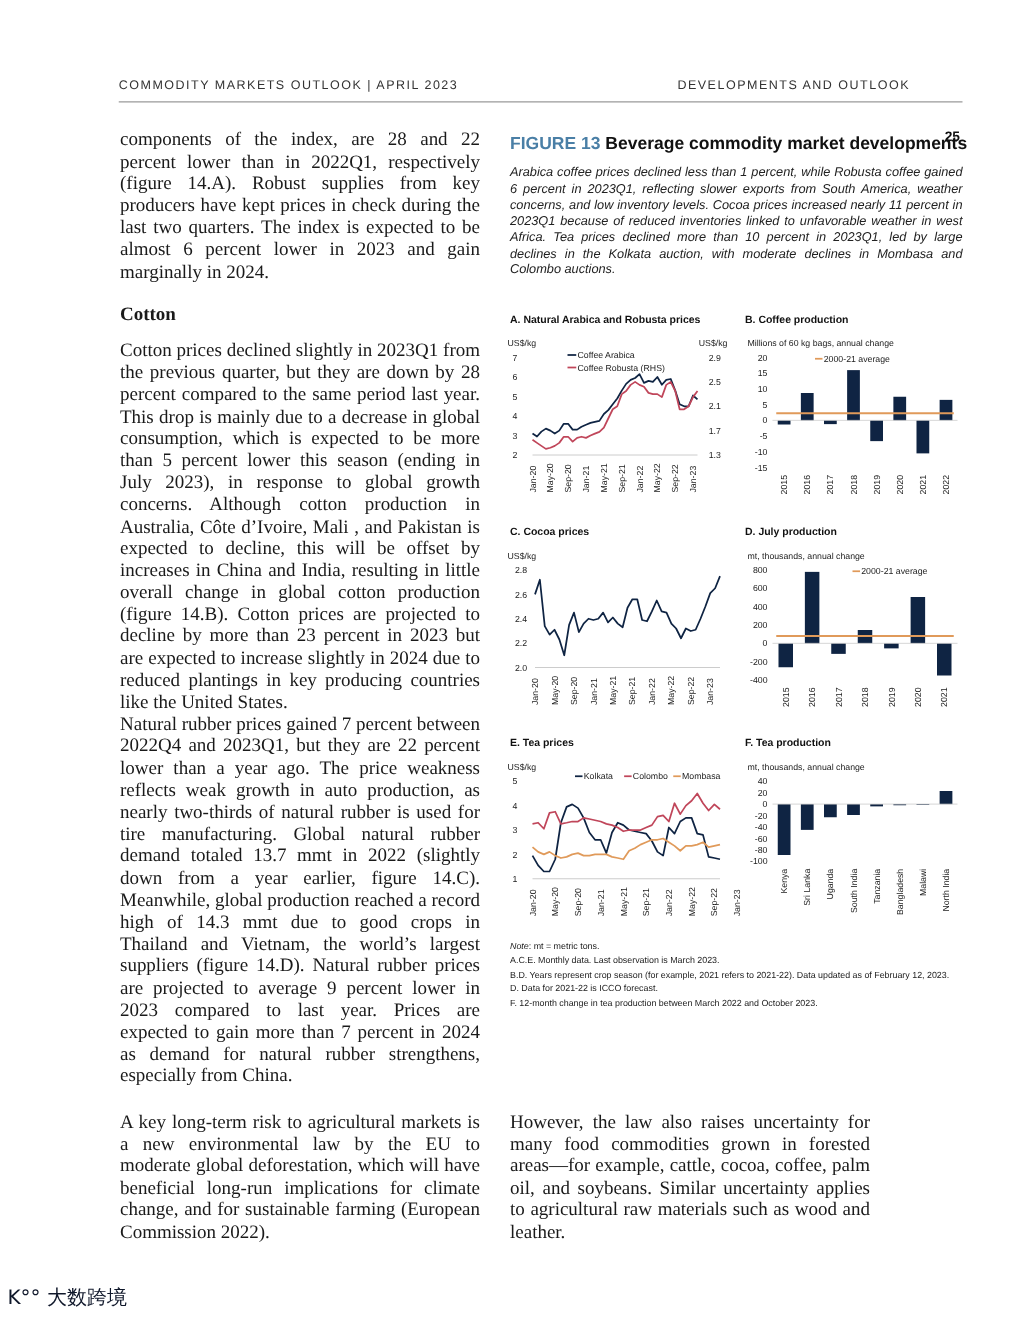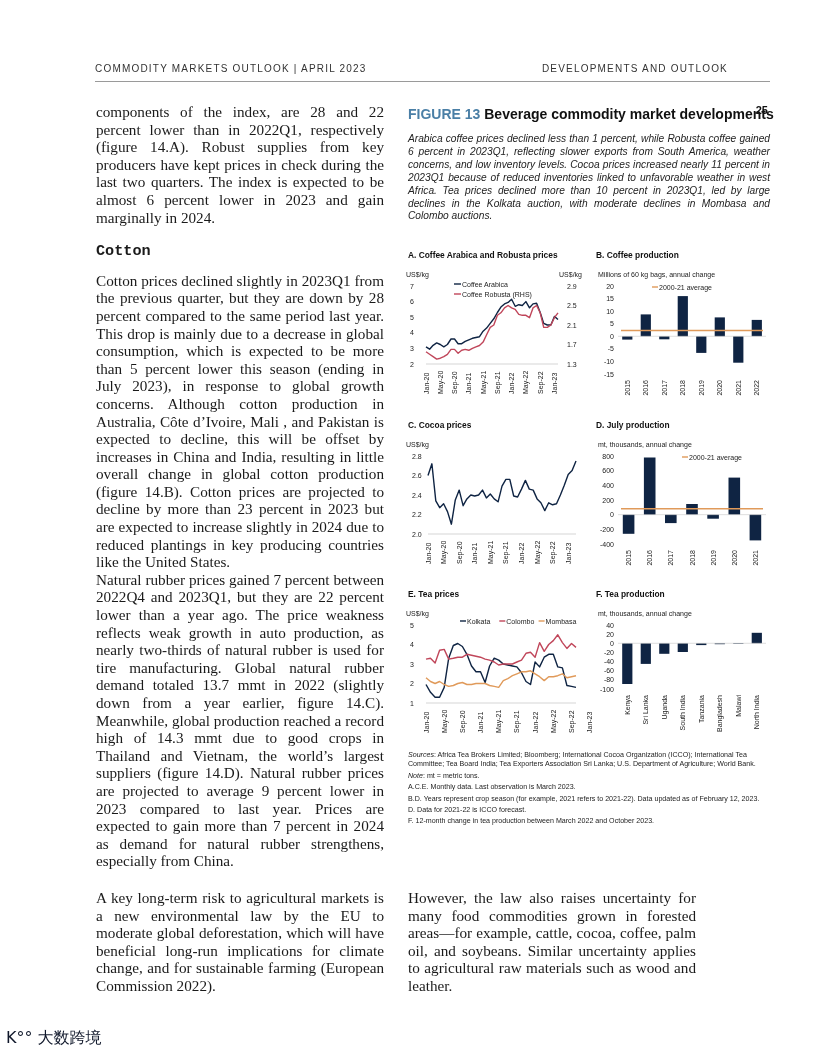--- a/index.html
+++ b/index.html
@@ -8,21 +8,21 @@
 
   .header { position: absolute; left: 95px; top: 60px; width: 675px; height: 22px;
     border-bottom: 1px solid #9a9a9a; font-family: "Liberation Sans", sans-serif;
     font-size: 10px; letter-spacing: 1.2px; color: #333; }
   .header .left { position: absolute; left: 0; top: 3px; }
   .header .right { position: absolute; right: 42px; top: 3px; }
   .header .page { position: absolute; right: 2px; top: 2px; font-weight: bold; font-size: 11px; letter-spacing: 0; color: #111; margin-top: 42px; }
 
   .col-left { position: absolute; left: 96px; top: 103px; width: 288px; font-size: 15.2px; line-height: 17.6px; text-align: justify; }
   .col-left p { margin: 0; }
-  .col-left h3 { font-size: 15.2px; font-weight: bold; margin: 0; font-family: Liberation Mono, monospace; }
+  .col-left h3 { font-size: 15.2px; font-weight: bold; margin: 0; }
 
   .fig-title { position: absolute; left: 408px; top: 106px; width: 370px; font-family: "Liberation Sans", sans-serif; font-size: 14px; font-weight: bold; color: #111; }
   .fig-title .num { color: #4a7fa6; }
   .fig-desc { position: absolute; left: 408px; top: 133px; width: 362px; font-family: "Liberation Sans", sans-serif; font-style: italic; font-size: 10.2px; line-height: 12.9px; text-align: justify; color: #222; }
 
   .panel-title { position: absolute; font-family: "Liberation Sans", sans-serif; font-size: 8.4px; font-weight: bold; color: #111; }
   svg.chart { position: absolute; overflow: visible; }
   svg.chart text { font-family: "Liberation Sans", sans-serif; font-size: 7px; fill: #222; }
 
   .notes { position: absolute; left: 408px; top: 751px; width: 362px; font-family: "Liberation Sans", sans-serif; font-size: 7.1px; line-height: 9.4px; color: #222; }
@@ -49,21 +49,21 @@
   <p>Cotton prices declined slightly in 2023Q1 from the previous quarter, but they are down by 28 percent compared to the same period last year. This drop is mainly due to a decrease in global consumption, which is expected to be more than 5 percent lower this season (ending in July 2023), in response to global growth concerns. Although cotton production in Australia, Côte d’Ivoire, Mali , and Pakistan is expected to decline, this will be offset by increases in China and India, resulting in little overall change in global cotton production (figure 14.B). Cotton prices are projected to decline by more than 23 percent in 2023 but are expected to increase slightly in 2024 due to reduced plantings in key producing countries like the United States.</p>
   <p>Natural rubber prices gained 7 percent between 2022Q4 and 2023Q1, but they are 22 percent lower than a year ago. The price weakness reflects weak growth in auto production, as nearly two-thirds of natural rubber is used for tire manufacturing. Global natural rubber demand totaled 13.7 mmt in 2022 (slightly down from a year earlier, figure 14.C). Meanwhile, global production reached a record high of 14.3 mmt due to good crops in Thailand and Vietnam, the world’s largest suppliers (figure 14.D). Natural rubber prices are projected to average 9 percent lower in 2023 compared to last year. Prices are expected to gain more than 7 percent in 2024 as demand for natural rubber strengthens, especially from China.</p>
 </div>
 
 <div class="fig-title">
   <span class="num">FIGURE 13</span>
   <span>Beverage commodity market developments</span>
 </div>
 <div class="fig-desc">Arabica coffee prices declined less than 1 percent, while Robusta coffee gained 6 percent in 2023Q1, reflecting slower exports from South America, weather concerns, and low inventory levels. Cocoa prices increased nearly 11 percent in 2023Q1 because of reduced inventories linked to unfavorable weather in west Africa. Tea prices declined more than 10 percent in 2023Q1, led by large declines in the Kolkata auction, with moderate declines in Mombasa and Colombo auctions.</div>
 
-<div class="panel-title" style="left:408px;top:250px">A. Coffee Arabica and Robusta prices</div>
+<div class="panel-title" style="left:408px;top:250px">A. Natural Arabica and Robusta prices</div>
 <div class="panel-title" style="left:596px;top:250px">B. Coffee production</div>
 <div class="panel-title" style="left:408px;top:420px">C. Cocoa prices</div>
 <div class="panel-title" style="left:596px;top:420px">D. July production</div>
 <div class="panel-title" style="left:408px;top:589px">E. Tea prices</div>
 <div class="panel-title" style="left:596px;top:589px">F. Tea production</div>
 
 <svg class="chart" id="chart-A" style="left:404px;top:266px" width="186" height="140">
     <text x="2" y="11">US$/kg</text>
     <text x="178" y="11" text-anchor="end">US$/kg</text>
     <text x="6" y="100.5">2</text>
@@ -225,21 +225,20 @@
     <rect x="120.7" y="38.3" width="10.2" height="0.9" fill="#0f2443"></rect>
     <text x="0" y="0" text-anchor="end" transform="translate(128.25,90) rotate(-90)">Bangladesh</text>
     <rect x="139.2" y="38.3" width="10.2" height="0.6" fill="#0f2443"></rect>
     <text x="0" y="0" text-anchor="end" transform="translate(146.75,90) rotate(-90)">Malawi</text>
     <rect x="157.7" y="27.8" width="10.2" height="10.5" fill="#0f2443"></rect>
     <text x="0" y="0" text-anchor="end" transform="translate(165.25,90) rotate(-90)">North India</text>
     <line x1="24" y1="38.285714285714285" x2="172" y2="38.285714285714285" stroke="#c8c8c8" stroke-width="0.6"></line>
   </svg>
 
 <div class="notes">
-  <p><i>Sources</i><span>: Africa Tea Brokers Limited; Bloomberg; International Cocoa Organization (ICCO); International Tea Committee; Tea Board India; Tea Exporters Association Sri Lanka; U.S. Department of Agriculture; World Bank.</span></p>
   <p class="gap"><i>Note</i><span>: mt = metric tons.</span></p>
   <p class="gap">A.C.E. Monthly data. Last observation is March 2023.</p>
   <p class="gap">B.D. Years represent crop season (for example, 2021 refers to 2021-22). Data updated as of February 12, 2023.</p>
   <p class="gap">D. Data for 2021-22 is ICCO forecast.</p>
   <p class="gap">F. 12-month change in tea production between March 2022 and October 2023.</p>
 </div>
 
 <div class="bottom-left">A key long-term risk to agricultural markets is a new environmental law by the EU to moderate global deforestation, which will have beneficial long-run implications for climate change, and for sustainable farming (European Commission 2022).</div>
 <div class="bottom-right">However, the law also raises uncertainty for many food commodities grown in forested areas—for example, cattle, cocoa, coffee, palm oil, and soybeans. Similar uncertainty applies to agricultural raw materials such as wood and leather.</div>
 

